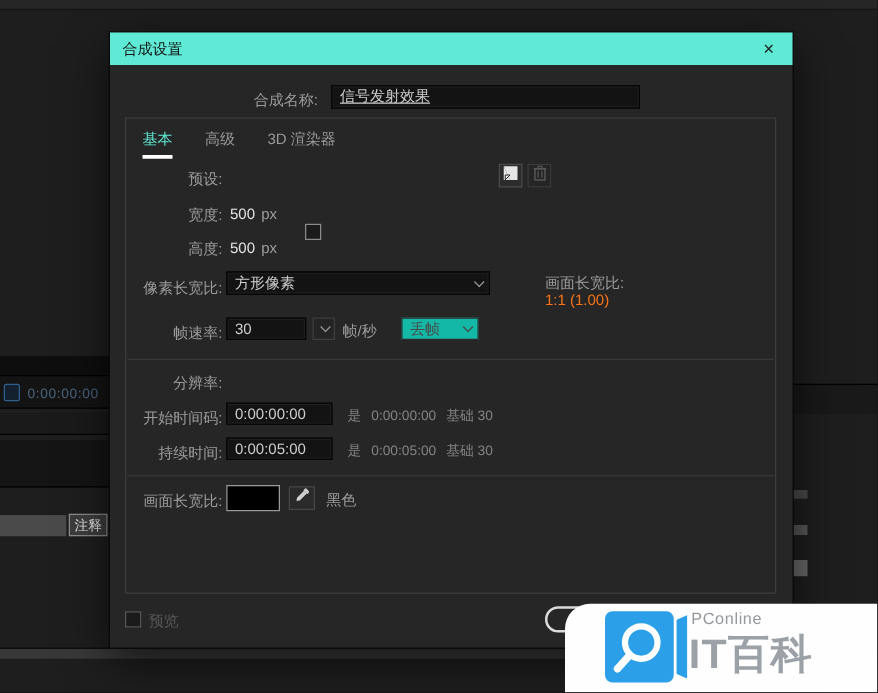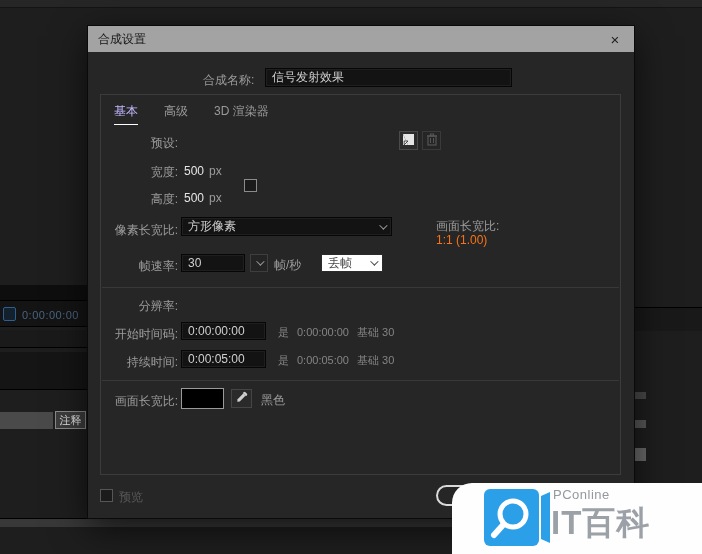--- a/index.html
+++ b/index.html
@@ -25,44 +25,44 @@
                   color:#e2e2e2; font-size:11px; display:flex; align-items:center; justify-content:center; }
   .bg-right-band { left:634px; top:307px; width:68px; height:24px; background:#191919; border-top:1px solid #000; }
   .bg-right-frag1 { left:634px; top:392px; width:12px; height:7px; background:#4a4a4a; }
   .bg-right-frag2 { left:634px; top:420px; width:12px; height:8px; background:#585858; }
   .bg-right-frag3 { left:634px; top:448px; width:12px; height:13px; background:#6a6a6a; }
   .bg-bottomstrip { left:0; top:518px; width:702px; height:9px; background:#383838; border-top:1px solid #000; }
 
   
   .dialog { left:88px; top:26px; width:546px; height:492px; background:#262626;
             box-shadow:0 0 0 1px #0a0a0a, 0 10px 34px rgba(0,0,0,.65); }
-  .titlebar { left:0; top:0; width:100%; height:26px; background:#a3a3a3; display:flex; align-items:center; padding:0 10px; }
+  .titlebar { left:0; top:0; width:100%; height:26px; background:#5eead4; display:flex; align-items:center; padding:0 10px; }
   .titlebar-text { font-size:12px; color:#161616; }
   .close-btn { margin-left:auto; width:18px; height:18px; display:flex; align-items:center; justify-content:center;
                color:#222; font-size:15px; line-height:1; cursor:default; }
 
   .field { background:#131313; border:1px solid #060606; box-shadow:inset 0 0 0 1px #1f1f1f;
            color:#cfcfcf; font-size:12px; font-family:"Liberation Sans", sans-serif; padding:0 6px; outline:none; }
   .lbl { color:#9c9c9c; font-size:12px; }
   .lblcol { width:70px; text-align:right; }
 
   .name-label { left:115px; top:46px; }
-  .name-input { left:177px; top:42px; width:247px; height:19px; }
+  .name-input { left:177px; top:42px; width:247px; height:19px;text-decoration:underline; }
 
   .panel { left:12px; top:68px; width:521px; height:381px; border:1px solid #3c3c3c; background:#262626; }
 
   .tab { position:absolute; top:8px; font-size:12px; color:#9a9a9a; padding-bottom:4px; }
-  .tab.active { color:#c4b5fd; border-bottom:1px solid #ffffff; }
+  .tab.active { color:#5eead4; border-bottom:3px solid #ffffff; }
   .tab1 { left:13px; } .tab2 { left:63px; } .tab3 { left:113px; }
 
   .dropdown { position:absolute; background:#131313; border:1px solid #060606; box-shadow:inset 0 0 0 1px #1f1f1f;
               display:flex; align-items:center; padding:0 6px; color:#cfcfcf; font-size:12px; }
   .dropdown .chev { margin-left:auto; width:6px; height:6px; border-right:1.5px solid #9a9a9a;
                     border-bottom:1.5px solid #9a9a9a; transform:rotate(45deg) translateY(-2px); }
-  .dropdown.disabled { color:#4a4a4a; background:#ffffff; border-color:#2b2b2b; box-shadow:none; }
+  .dropdown.disabled { color:#4a4a4a; background:#14b8a6; border-color:#2b2b2b; box-shadow:none; }
   .dropdown.disabled .chev { border-color:#474747; }
 
   .preset-label { left:7px; top:40px; }
   .preset-dd { left:80px; top:36px; width:211px; height:19px; }
   .icon-btn { position:absolute; width:19px; height:19px; background:#2c2c2c; border:1px solid #4a4a4a;
               display:flex; align-items:center; justify-content:center; }
   .icon-btn.dim { border-color:#3a3a3a; background:#252525; }
   .btn-savepreset { left:298px; top:36px; }
   .btn-delpreset { left:321px; top:36px; }
 

